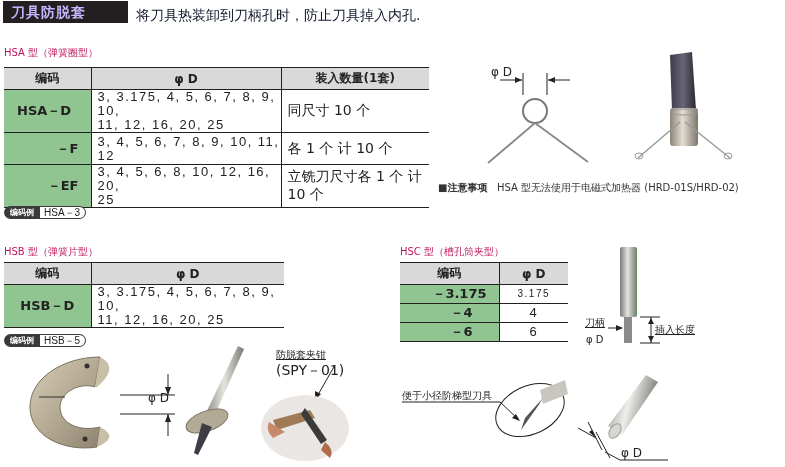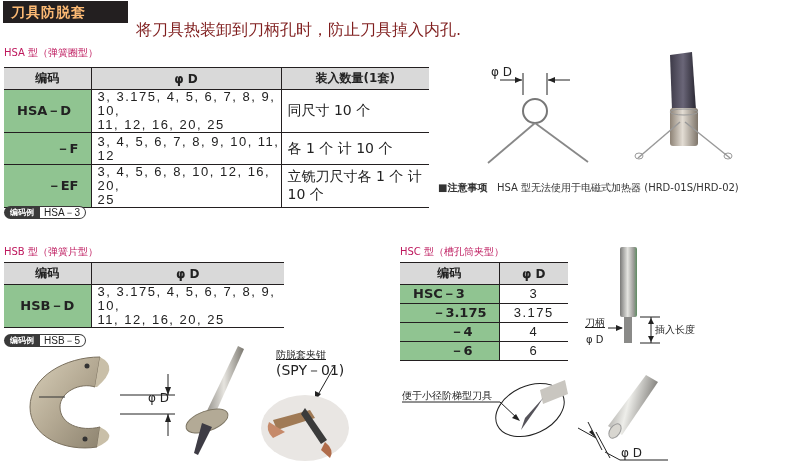--- a/index.html
+++ b/index.html
@@ -1,22 +1,22 @@
 <!DOCTYPE html>
 <html><head>
 <meta charset="utf-8">
 <style>
   * { box-sizing: border-box; margin: 0; padding: 0; }
   html, body { width: 785px; height: 467px; background: #ffffff; overflow: hidden; }
   body { position: relative; font-family: "DejaVu Sans", "Liberation Sans", sans-serif; color: #222; }
   .abs { position: absolute; }
 
-  .title-box { left: 3px; top: 1px; width: 125px; height: 22px; background: #231f20; color: #fdba74;
+  .title-box { left: 3px; top: 1px; width: 125px; height: 22px; background: #231f20; color: #c4b5fd;
     font-size: 14px; font-weight: bold; line-height: 22px; padding-left: 8px; letter-spacing: 1px; }
-  .title-desc { left: 136px; top: 20px; font-size: 16px; color: #7f1d1d; white-space: nowrap; }
+  .title-desc { left: 136px; top: 7px; font-size: 14px; color: #0f172a; white-space: nowrap; }
 
   .section-h { font-size: 10px; color: #be185d; white-space: nowrap; }
 
   table.spec { border-collapse: collapse; position: absolute; }
   table.spec td, table.spec th { border: 1px solid #231f20; font-size: 12px; }
   table.spec th { background: #d9d9d9; font-weight: bold; height: 22px; text-align: center; color: #222; }
   table.spec td.code { background: #90c491; font-weight: bold; font-size: 13px; color: #222; }
   table.spec td.val { padding-left: 6px; font-family: "Liberation Sans", sans-serif; font-size: 13px; letter-spacing: 1.5px; line-height: 14px; }
   table.spec td.qty { padding-left: 6px; font-size: 14px; }
   table.spec { border-left: none; border-right: none; }
@@ -182,26 +182,22 @@
 </svg>
 
 <div class="abs section-h" style="left:400px;top:245px;">HSC 型（槽孔筒夹型）</div>
 <table class="spec" style="left:400px;top:262px;width:168px;">
   <tbody>
       <tr style="height:20px;">
     <th style="width:99px;">编码</th>
     <th>φ D</th>
   </tr>
   <tr style="height:17px;">
-    <td class="code" style="padding-left:13px;">HSC－3</td>
-    <td class="val" style="text-align:center;padding-left:0;">3</td>
-  </tr>
-  <tr style="height:17px;">
     <td class="code" style="text-align:right;padding-right:12px;">－3.175</td>
-    <td class="val" style="text-align:center;padding-left:0;font-size:13px;">3.175</td>
+    <td class="val" style="text-align:center;padding-left:0;font-size:10px;">3.175</td>
   </tr>
   <tr style="height:17px;">
     <td class="code" style="text-align:right;padding-right:26px;">－4</td>
     <td class="val" style="text-align:center;padding-left:0;">4</td>
   </tr>
   <tr style="height:17px;">
     <td class="code" style="text-align:right;padding-right:26px;">－6</td>
     <td class="val" style="text-align:center;padding-left:0;">6</td>
   </tr>
 </tbody>
@@ -221,21 +217,21 @@
   <line x1="28" y1="85" x2="42" y2="85" stroke="#222"></line>
   <polygon points="43,85 36,82 36,88" fill="#222"></polygon>
   <line x1="60" y1="74" x2="80" y2="74" stroke="#222"></line>
   <line x1="60" y1="100" x2="80" y2="100" stroke="#222"></line>
   <line x1="71" y1="74" x2="71" y2="100" stroke="#222"></line>
   <polygon points="71,75 68,81 74,81" fill="#222"></polygon>
   <polygon points="71,99 68,93 74,93" fill="#222"></polygon>
 </svg>
 <div class="abs small-lbl" style="left:585px;top:316px;text-decoration:underline;">刀柄</div>
 <div class="abs small-lbl" style="left:586px;top:334px;">φ D</div>
-<div class="abs small-lbl" style="left:655px;top:323px;">插入长度</div>
+<div class="abs small-lbl" style="left:655px;top:323px;text-decoration:underline;">插入长度</div>
 
 <div class="abs small-lbl" style="left:402px;top:389px;">便于小径阶梯型刀具</div>
 <svg class="abs" style="left:400px;top:370px;" width="280" height="95">
   <line x1="2" y1="32" x2="100" y2="32" stroke="#222"></line>
   <ellipse cx="130" cy="40" rx="36" ry="24" transform="rotate(-25 130 40)" fill="none" stroke="#222"></ellipse>
   <line x1="100" y1="32" x2="118" y2="49" stroke="#222"></line>
   <polygon points="120,51 112,48 116,44" fill="#222"></polygon>
   <polygon points="140,20 165,10 168,24 143,34" fill="#c9c6c0"></polygon>
   <polygon points="143,28 125,48 121,60 138,36" fill="#55535a"></polygon>
   <defs>

